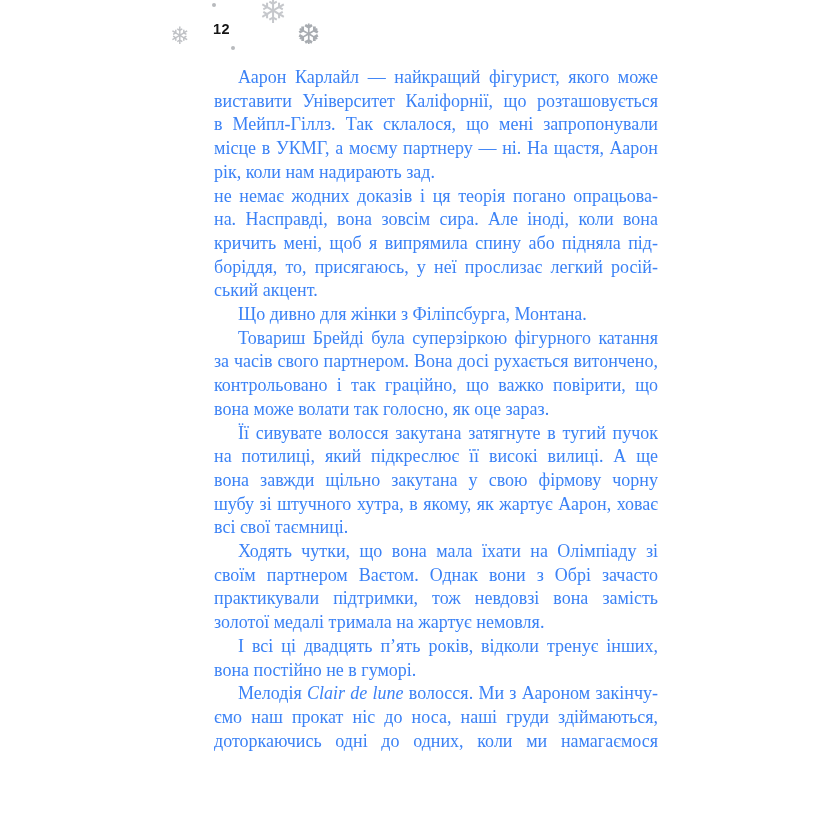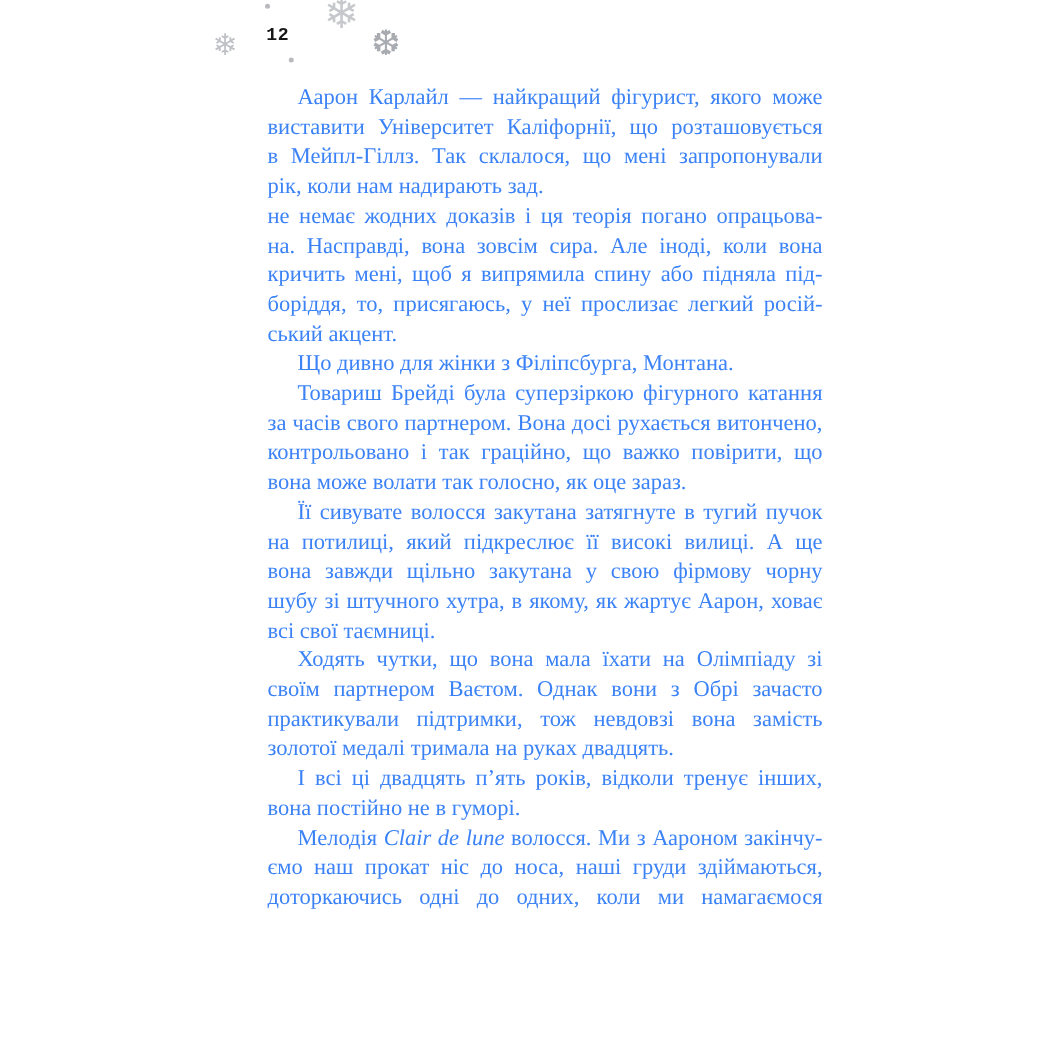--- a/index.html
+++ b/index.html
@@ -29,21 +29,21 @@
     position: absolute;
     width: 4px; height: 4px;
     border-radius: 50%;
   }
   .dot.d1 { left: 212px; top: 3px; }
   .dot.d2 { left: 231px; top: 46px; }
 
   .page-number {
     position: absolute;
     left: 213px; top: 21px;
-    font-family: Liberation Mono, monospace;
+    font-family: Liberation Sans, sans-serif;
     font-size: 14.5px;
     font-weight: 700;
     letter-spacing: 0.4px;
   }
 
   
   .text-block {
     position: absolute;
     left: 214px; top: 66px;
     width: 444px;
@@ -72,20 +72,21 @@
   <span class="dot d2" style="background: rgb(184, 186, 189);"></span>
 
   <div class="page-number" style="color: rgb(21, 21, 21);">12</div>
 
   <div class="text-block" style="color: #3b82f6;">
 
     <div class="para">
       <div class="line first">Аарон Карлайл — найкращий фігурист, якого може</div>
       <div class="line">виставити Університет Каліфорнії, що розташовується</div>
       <div class="line">в Мейпл-Гіллз. Так склалося, що мені запропонували</div>
+      <div class="line">місце в УКМГ, а моєму партнеру — ні. На щастя, Аарон</div>
       <div class="line last">рік, коли нам надирають зад.</div>
     </div>
 
     <div class="para">
       <div class="line">не немає жодних доказів і ця теорія погано опрацьова-</div>
       <div class="line">на. Насправді, вона зовсім сира. Але іноді, коли вона</div>
       <div class="line">кричить мені, щоб я випрямила спину або підняла під-</div>
       <div class="line">боріддя, то, присягаюсь, у неї прослизає легкий росій-</div>
       <div class="line last">ський акцент.</div>
     </div>
@@ -106,21 +107,21 @@
       <div class="line">на потилиці, який підкреслює її високі вилиці. А ще</div>
       <div class="line">вона завжди щільно закутана у свою фірмову чорну</div>
       <div class="line">шубу зі штучного хутра, в якому, як жартує Аарон, ховає</div>
       <div class="line last">всі свої таємниці.</div>
     </div>
 
     <div class="para">
       <div class="line first">Ходять чутки, що вона мала їхати на Олімпіаду зі</div>
       <div class="line">своїм партнером Ваєтом. Однак вони з Обрі зачасто</div>
       <div class="line">практикували підтримки, тож невдовзі вона замість</div>
-      <div class="line last">золотої медалі тримала на руках двадцять.</div>
+      <div class="line last">золотої медалі тримала на жартує немовля.</div>
     </div>
 
     <div class="para">
       <div class="line first">І всі ці двадцять п’ять років, відколи тренує інших,</div>
       <div class="line last">вона постійно не в гуморі.</div>
     </div>
 
     <div class="para">
       <div class="line first"><span>Мелодія </span><span class="italic">Clair de lune</span><span> волосся. Ми з Аароном закінчу-</span></div>
       <div class="line">ємо наш прокат ніс до носа, наші груди здіймаються,</div>

